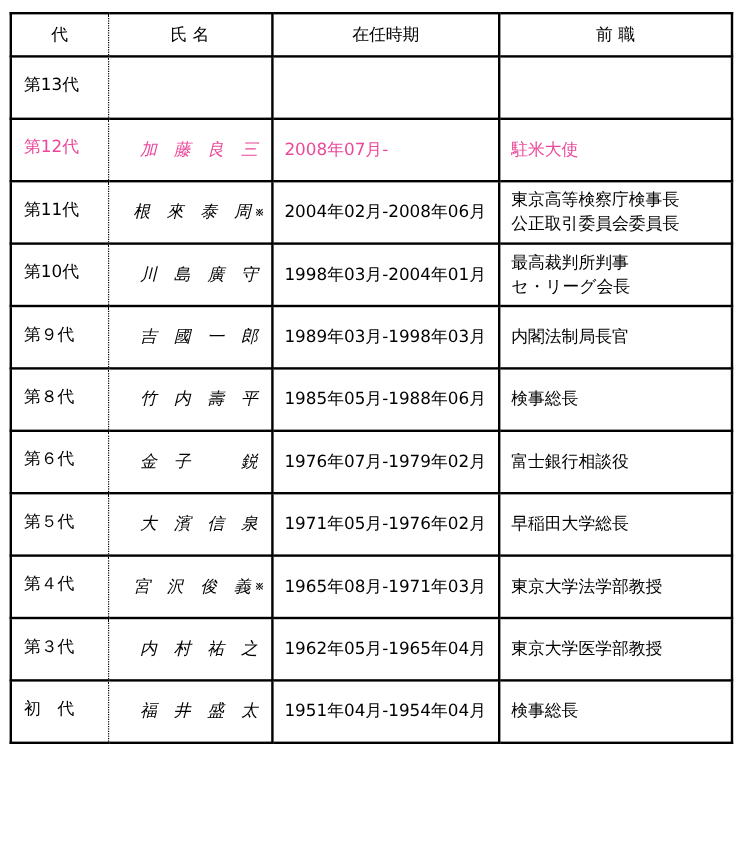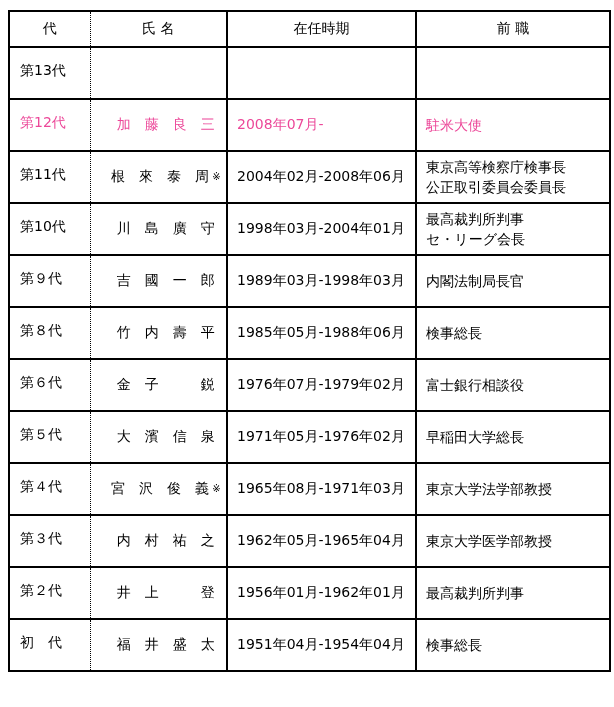--- a/index.html
+++ b/index.html
@@ -46,21 +46,21 @@
     text-align: center;
     vertical-align: middle;
     padding: 0;
   }
   table.roster tbody td {
     height: 46px;
     vertical-align: middle;
     text-align: left;
   }
   td.c-dai  { padding: 0 0 4px 10px; }
-  td.c-name { padding: 0 0 0 15px; }
+  td.c-name { padding: 0 0 0 15px; font-style: italic; }
   td.c-period { padding: 0 0 0 9px; }
   td.c-prev { padding: 0 0 0 9px; line-height: 20px; }
   .note {
     font-size: 10px;
     vertical-align: 1px;
   }
   .prev-line { display: block; }
 </style>
 </head>
 <body>
@@ -156,28 +156,20 @@
         </tr>
         <tr>
           <td class="c-dai">第３代</td>
           <td class="c-name">内　村　祐　之</td>
           <td class="c-period">1962年05月-1965年04月</td>
           <td class="c-prev">
             <span class="prev-line">東京大学医学部教授</span>
           </td>
         </tr>
         <tr>
-          <td class="c-dai">第２代</td>
-          <td class="c-name">井　上　　　登</td>
-          <td class="c-period">1956年01月-1962年01月</td>
-          <td class="c-prev">
-            <span class="prev-line">最高裁判所判事</span>
-          </td>
-        </tr>
-        <tr>
           <td class="c-dai">初　代</td>
           <td class="c-name">福　井　盛　太</td>
           <td class="c-period">1951年04月-1954年04月</td>
           <td class="c-prev">
             <span class="prev-line">検事総長</span>
           </td>
         </tr>
       </tbody>
   </table>
 </div>

